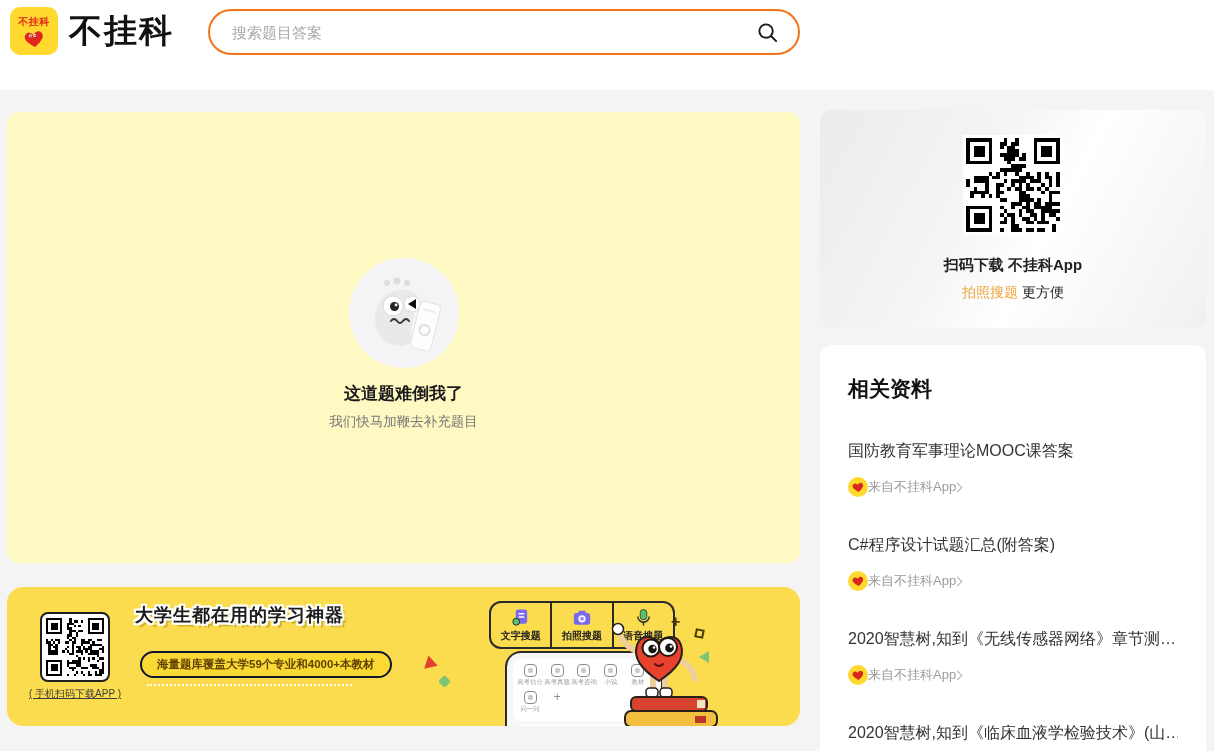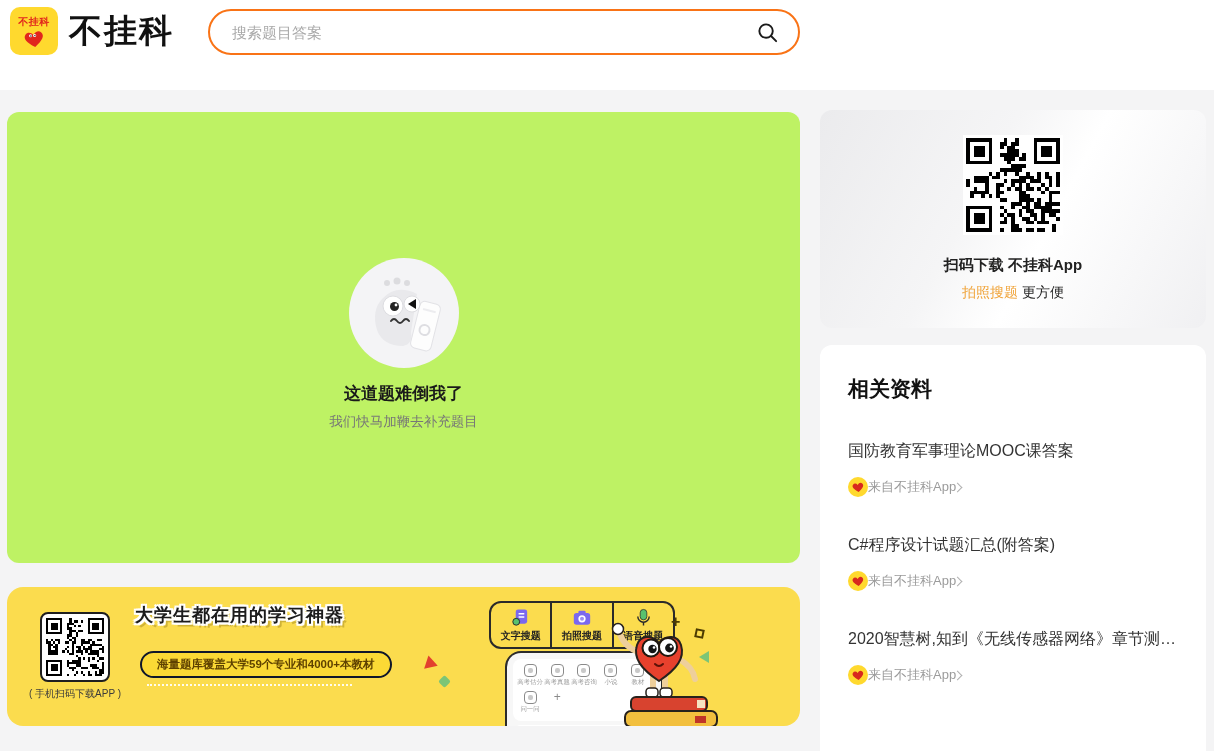--- a/index.html
+++ b/index.html
@@ -23,33 +23,33 @@
   .search-btn { width:24px; height:24px; cursor:pointer; display:flex; align-items:center; }
 
   .annotation { position:absolute; left:1224px; top:5px; width:31px; height:47px;
                 border:2px solid #22c55e; }
   .login { width:100%; height:100%; display:flex; flex-direction:column; align-items:center;
            justify-content:center; cursor:pointer; background:#fff; }
   .login-label { font-size:12px; color:#333; margin-top:1px; }
 
   
   .main-card { position:absolute; left:7px; top:112px; width:793px; height:451px;
-               background:#bef264; border-radius:12px; display:flex; flex-direction:column;
+               background:#fef9c3; border-radius:12px; display:flex; flex-direction:column;
                align-items:center; }
   .mascot { margin-top:146px; width:110px; height:110px; }
   .empty-title { margin-top:14px; font-size:17px; font-weight:700; color:#1a1a1a; }
   .empty-sub { margin-top:8px; font-size:13.5px; color:#777; }
 
   
   .banner { position:absolute; left:7px; top:587px; width:793px; height:139px;
             background:#fbdc4e; border-radius:16px; overflow:hidden; cursor:pointer; }
   .bqr { position:absolute; left:33px; top:25px; width:70px; height:70px; background:#fff;
          border:2px solid #1f1f1f; border-radius:8px; padding:4px; }
   .bqr-cap { position:absolute; left:8px; top:100px; width:120px; text-align:center;
-             font-size:10px; color:#3b3b3b; }
+             font-size:10px; color:#3b3b3b;text-decoration:underline; }
   .btitle { position:absolute; left:128px; top:16px; font-size:18px; font-weight:900;
             color:#1c1c1c; letter-spacing:1px;
             text-shadow:-2px -2px 0 #fff,2px -2px 0 #fff,-2px 2px 0 #fff,2px 2px 0 #fff,
                         -2px 0 0 #fff,2px 0 0 #fff,0 -2px 0 #fff,0 2px 0 #fff,
                         4px 4px 0 rgba(110,85,0,.30); }
   .bpill { position:absolute; left:133px; top:64px; background:#fbd935; border:2px solid #0f172a;
            border-radius:14px; padding:4px 15px; font-size:11.5px; font-weight:700; color:#5f4200; }
   .bdots { position:absolute; left:140px; top:97px; width:205px;
            border-top:2px dotted rgba(255,255,255,.9); }
   .features { position:absolute; left:482px; top:14px; width:186px; height:48px;
@@ -687,15 +687,19 @@
         <span class="mini-logo">
           <svg width="14" height="12" viewBox="0 0 24 19">
               <path d="M12 18 C4 12.5 1 8 4 4.5 C6.3 2 9.8 2.8 12 6 C14.2 2.8 17.7 2 20 4.5 C23 8 20 12.5 12 18 Z" fill="#d8281e" transform="rotate(-8 12 9)"></path>
             </svg>
         </span>
         <span class="lbl">来自不挂科App</span>
         <span class="chev"></span>
       </div>
     </div>
 
+    <div class="rel-item">
+      <div class="rel-item-title">2020智慧树,知到《临床血液学检验技术》(山…</div>
+
+    </div>
   </div>
 
 </div>
 
 </body></html>

